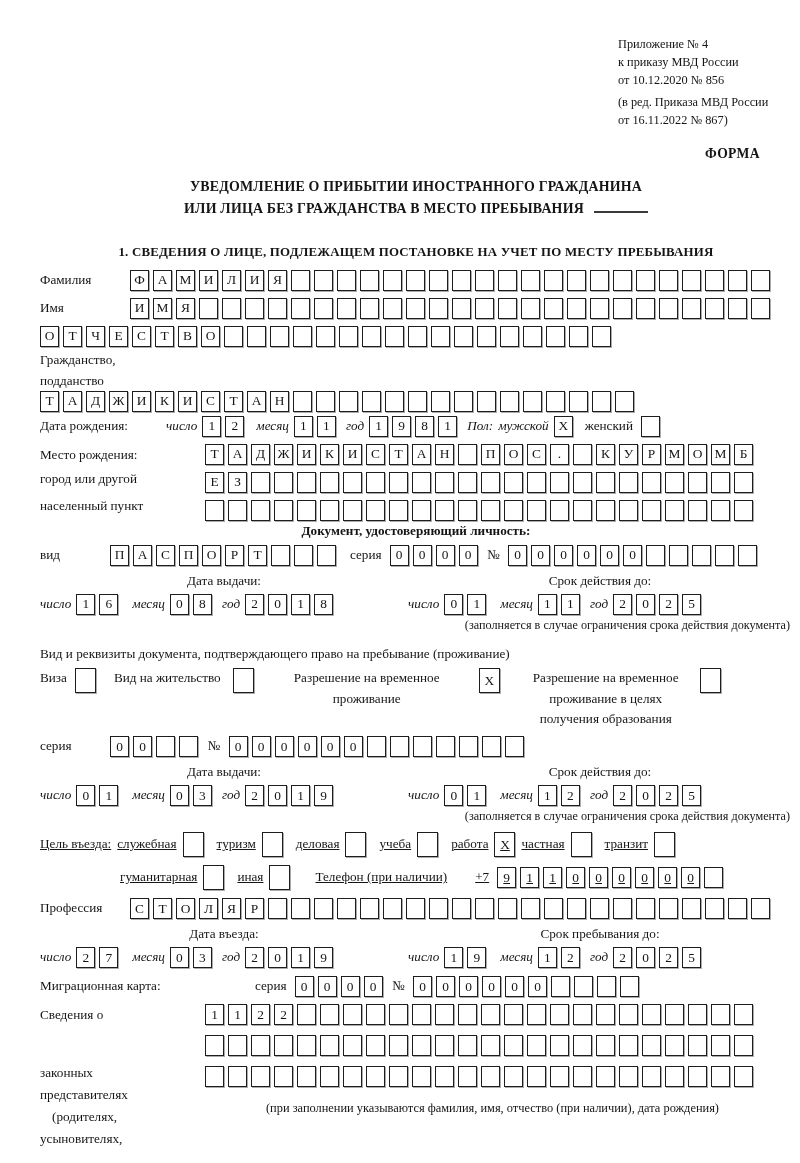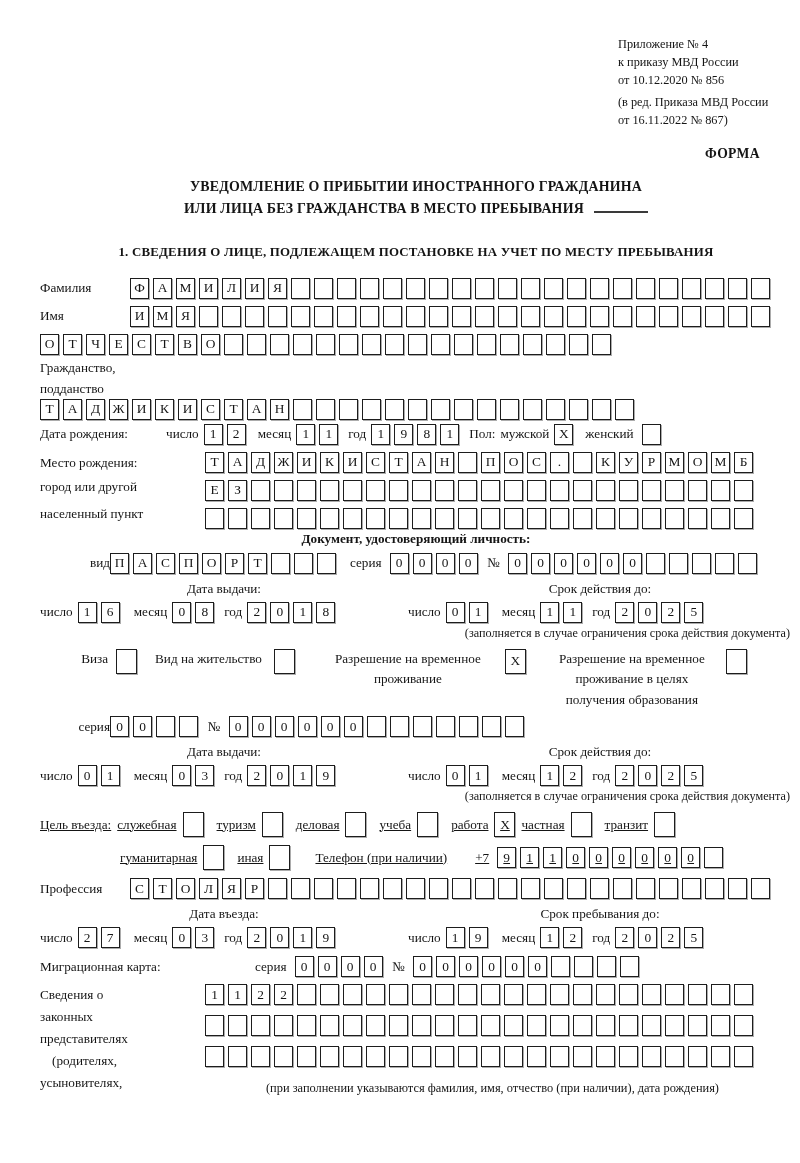--- a/index.html
+++ b/index.html
@@ -12,56 +12,56 @@
   .page { padding: 36px 8px 0 40px; position: relative; }
 
   
   .hdr { margin-left: 578px; font-size: 12.3px; line-height: 1.45; }
   .hdr div { white-space: nowrap; }
   .hdr .gap { margin-top: 5px; }
   .forma { text-align: right; padding-right: 32px; font-weight: bold; margin-top: 16px; font-size: 13.6px; letter-spacing: .4px; }
 
   .title { text-align: center; font-weight: bold; font-size: 13.9px; line-height: 1.6; margin-top: 14px; letter-spacing: .2px; }
   .blank-line { display: inline-block; width: 54px; border-bottom: 2.2px solid #3a3a3a; height: 4px; margin-left: 10px; }
-  .sec { text-align: center; font-weight: bold; font-size: 12.9px; margin-top: 24px; margin-bottom: 18px; letter-spacing: .2px; }
+  .sec { text-align: center; font-weight: bold; font-size: 12.9px; margin-top: 24px; margin-bottom: 10px; letter-spacing: .2px; }
 
   
   .frow { display: flex; align-items: center; margin-bottom: 7px; }
   .frow-top { align-items: flex-start; }
   .lbl { flex: none; }
   .lbl-stack div { line-height: 21px; }
   .boxes { display: flex; flex: none; }
   .cell {
     width: 19px; min-width: 19px; height: 21px; margin-right: 4px;
     border: 1.8px solid #1d1d1d; background: #fff;
     display: inline-flex; align-items: center; justify-content: center;
     font-size: 13.4px; line-height: 1; box-shadow: 1px 1px 0 rgba(70,70,70,.45);
   }
   .cb { width: 21px; min-width: 21px; height: 25px; }
 
   .lw90  { width: 90px; }
-  .lw70  { width: 70px; text-align: right; }
+  .lw70  { width: 70px; }
   .lw147 { width: 147px; }
   .lw168 { width: 168px; }
   .lw165 { width: 165px; }
   .lw112 { width: 120px; }
   .ml6 { margin-left: 6px; } .ml8 { margin-left: 8px; } .ml10 { margin-left: 10px; }
-  .mr5 { margin-right: 5px; } .mr8 { margin-right: 8px; } .mr12 { margin-right: 12px; }
+  .mr5 { margin-right: 5px; font-style: italic; } .mr8 { margin-right: 8px; } .mr12 { margin-right: 12px; }
 
   
   .dcols { display: flex; margin-bottom: 2px; }
   .dcol-l { width: 368px; flex: none; }
   .dcol-r { flex: 1; }
   .dhead { text-align: center; margin-bottom: 5px; }
   .drow { display: flex; align-items: center; }
   .note { text-align: right; font-size: 12.2px; margin: 3px 2px 8px 0; }
 
   .para { line-height: 1.95; margin-bottom: 2px; }
 
-  .optrow { display: flex; align-items: flex-start; margin-bottom: 6px; justify-content: center; }
+  .optrow { display: flex; align-items: flex-start; margin-bottom: 6px; }
   .opt { display: flex; align-items: flex-start; }
   .opt .optlbl { line-height: 1.55; }
   .optlbl-c { text-align: center; }
   .opt .cb { margin-top: 0; }
 
   .purporow { display: flex; align-items: center; margin-bottom: 8px; text-decoration: underline; }
   .purporow .optlbl { margin-right: 6px; }
   .purporow .cb { margin-right: 13px; }
 
   .bottom-note { font-size: 12.4px; margin-left: 150px; text-align: center; width: 600px; margin-top: 2px; }
@@ -415,32 +415,33 @@
             <span class="cell">0</span>
             <span class="cell">2</span>
             <span class="cell">5</span>
           </span>
       </div>
     </div>
   </div>
   <div class="note">(заполняется в случае ограничения срока действия документа)</div>
 
   <div class="para">
+    <div>Вид и реквизиты документа, подтверждающего право на пребывание (проживание)</div>
   </div>
 
   <div class="optrow">
     <div class="opt" style="margin-right:14px;">
       <span class="optlbl mr8">Виза</span>
       <span class="cell cb"></span>
     </div>
     <div class="opt" style="margin-right:20px;">
       <span class="optlbl mr12">Вид на жительство</span>
       <span class="cell cb"></span>
     </div>
-    <div class="opt" style="margin-right:16px;">
+    <div class="opt" style="margin-right:16px;gap:15px;">
       <span class="optlbl optlbl-c mr8" style="width:178px;">Разрешение на временное проживание</span>
       <span class="cell cb">X</span>
     </div>
     <div class="opt">
       <span class="optlbl optlbl-c mr8" style="width:172px;">Разрешение на временное проживание в целях получения образования</span>
       <span class="cell cb"></span>
     </div>
   </div>
 
   <div class="frow" style="margin-top:4px;">
@@ -656,21 +657,21 @@
         <span class="cell"></span>
         <span class="cell"></span>
         <span class="cell"></span>
         <span class="cell"></span>
       </span>
   </div>
 
   <div class="frow frow-top" style="margin-bottom:2px;">
     <span class="lbl lbl-stack lw165">
       <div style="line-height:22px;">Сведения о</div>
-      <div style="line-height:22px;">законных</div>
+      <div style="line-height:22px;margin-top:36px;">законных</div>
       <div style="line-height:22px;">представителях</div>
       <div style="line-height:22px;margin-left:12px;">(родителях,</div>
       <div style="line-height:22px;">усыновителях,</div>
 
     </span>
     <span>
       <div class="boxes" style="margin-bottom:10px;">
           <span class="cell">1</span>
           <span class="cell">1</span>
           <span class="cell">2</span>

